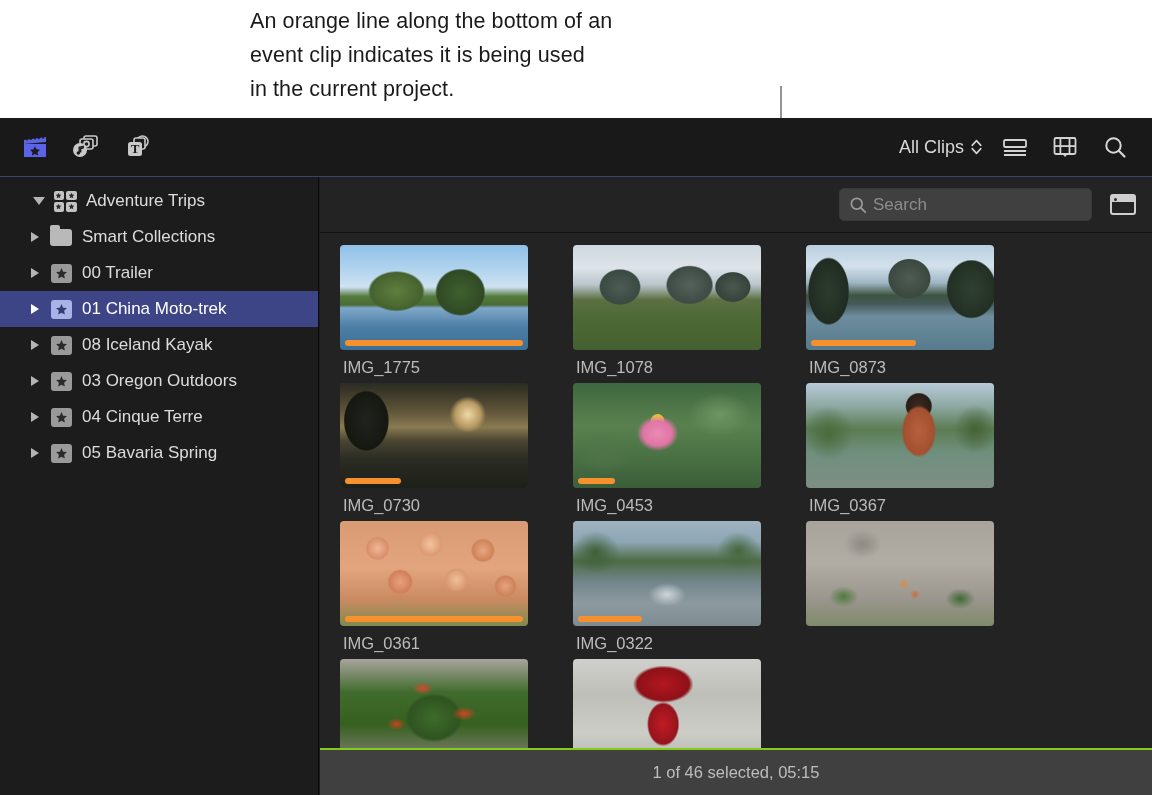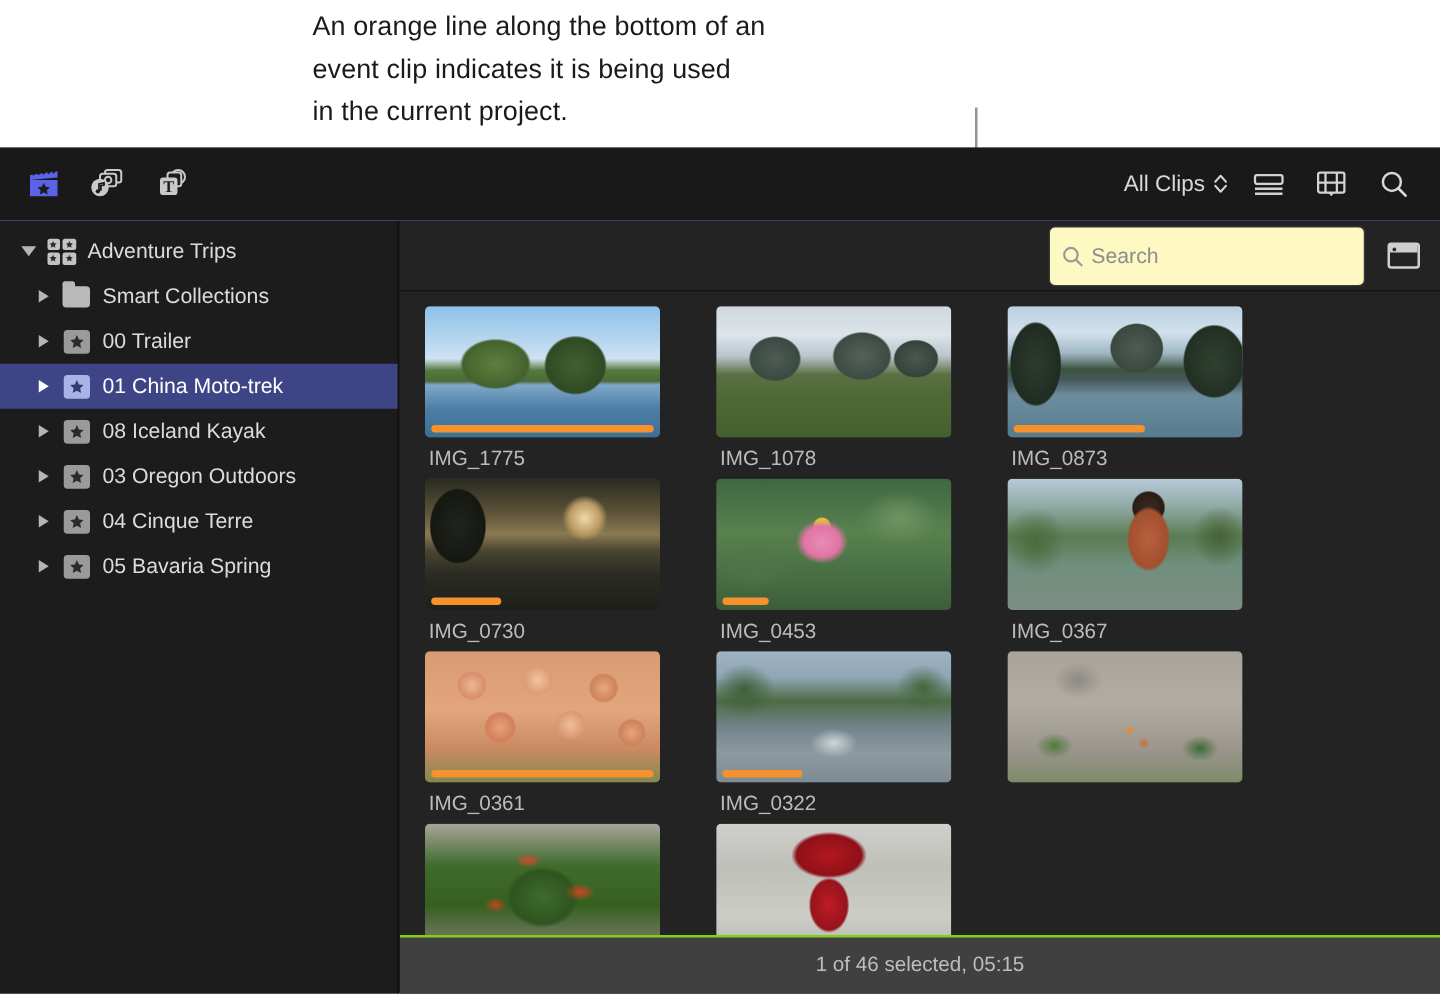--- a/index.html
+++ b/index.html
@@ -131,21 +131,21 @@
     flex: 0 0 auto;
     margin-right: 8px;
   }
   .side-label {
     color: #dcdcdc;
     font-size: 17px;
     white-space: nowrap;
   }
   .side-row.selected .side-label { color: #ffffff; }
 
-  .lvl0 { padding-left: 10px; }
+  .lvl0 { padding-left: 26px; }
   .lvl1 { padding-left: 22px; }
 
   .tri {
     width: 0; height: 0;
     border-left: 8px solid #b5b5b5;
     border-top: 5.5px solid transparent;
     border-bottom: 5.5px solid transparent;
   }
   .tri.open {
     border-left: 6.5px solid transparent;
@@ -207,22 +207,22 @@
     background: #232323;
     border-bottom: 1px solid #121212;
     display: flex;
     align-items: center;
     justify-content: flex-end;
     padding-right: 16px;
     gap: 18px;
   }
   .search-field {
     width: 253px;
-    height: 48px;
-    background: #fef9c3;
+    height: 33px;
+    background: #404040;
     border: 1px solid #3a3a3a;
     border-radius: 5px;
     display: flex;
     align-items: center;
     padding: 14px 9px;
     gap: 6px;
     cursor: text;
   }
   .search-text {
     color: #8d8d8d;

